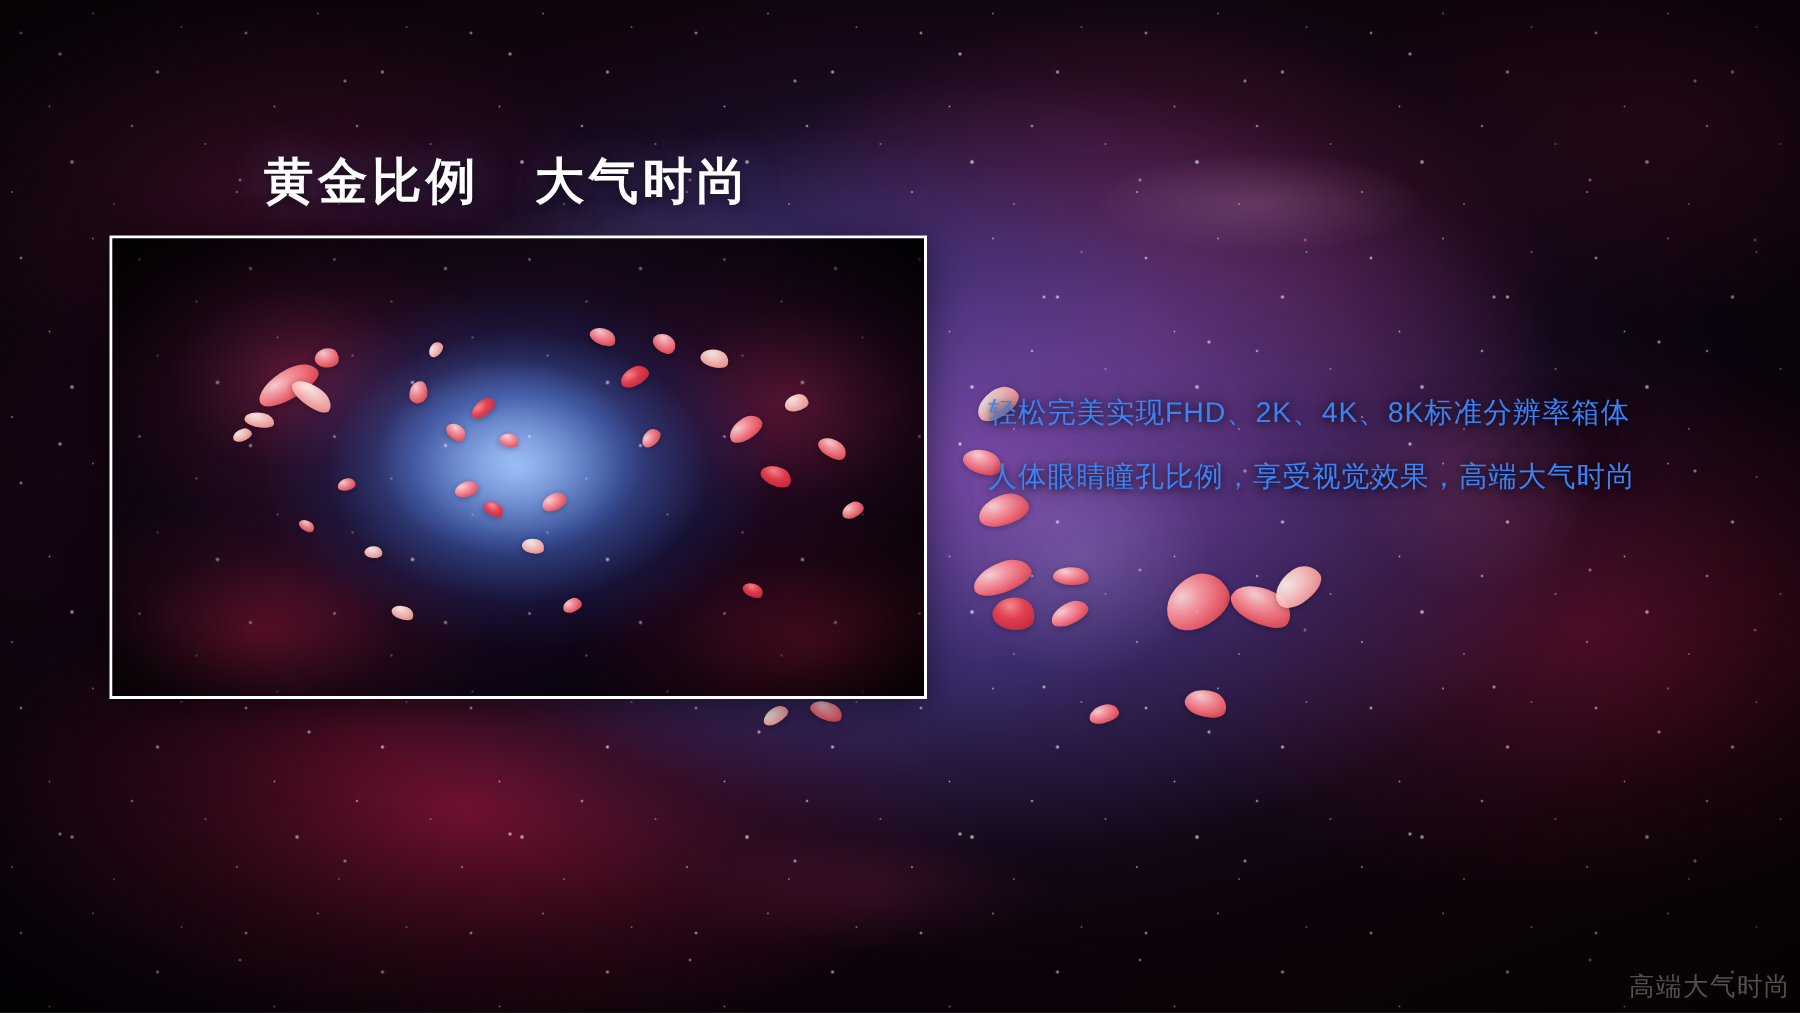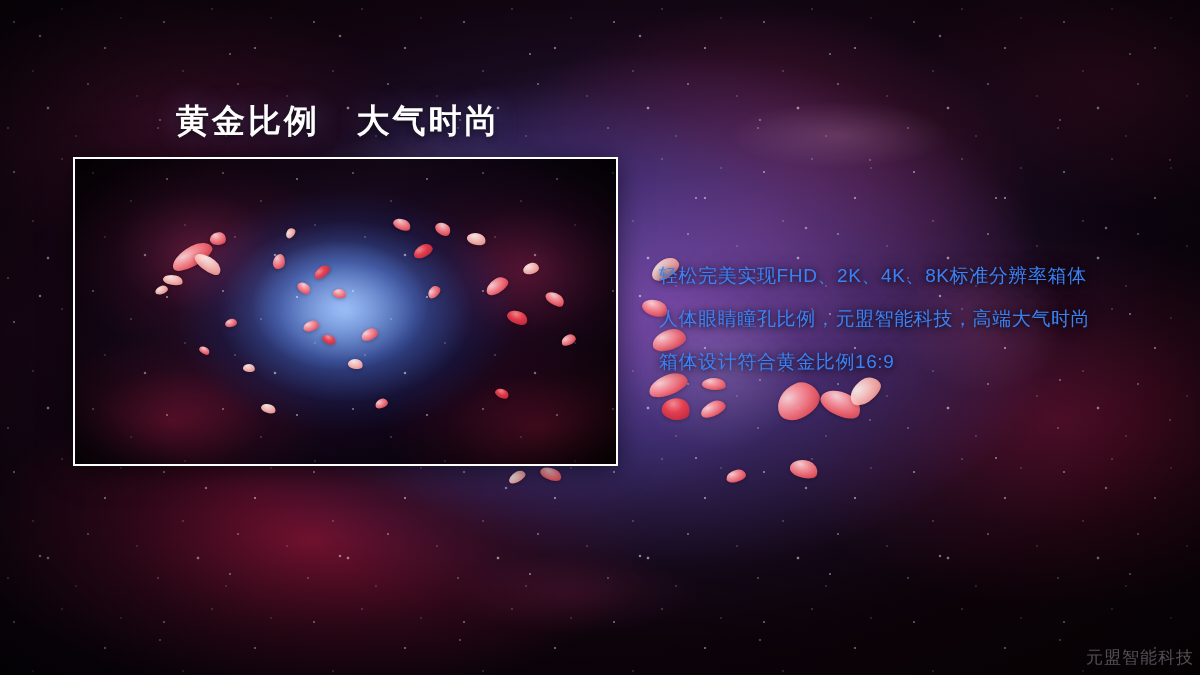--- a/index.html
+++ b/index.html
@@ -239,19 +239,18 @@
         <div class="petal pale" style="left: 168px; top: 205px; width: 12px; height: 8px; transform: rotate(10deg);"></div>
         <div class="petal" style="left: 300px; top: 240px; width: 13px; height: 9px; transform: rotate(-18deg);"></div>
         <div class="petal deep" style="left: 420px; top: 230px; width: 14px; height: 9px; transform: rotate(28deg);"></div>
         <div class="petal" style="left: 124px; top: 188px; width: 11px; height: 7px; transform: rotate(36deg);"></div>
         <div class="petal pale" style="left: 210px; top: 70px; width: 11px; height: 8px; transform: rotate(-44deg);"></div>
       </div>
   </div>
 
   <div id="body-text">
     <div class="body-line">轻松完美实现FHD、2K、4K、8K标准分辨率箱体</div>
-    <div class="body-line">人体眼睛瞳孔比例，元盟智能科技，高端大气时尚</div>
-    <div class="body-line">箱体设计符合黄金比例16:9</div>
+    <div class="body-line">人体眼睛瞳孔比例，享受视觉效果，高端大气时尚</div>
   </div>
 
-  <div id="watermark">元盟智能科技</div>
+  <div id="watermark">高端大气时尚</div>
 
 </div>
 
 </body></html>

